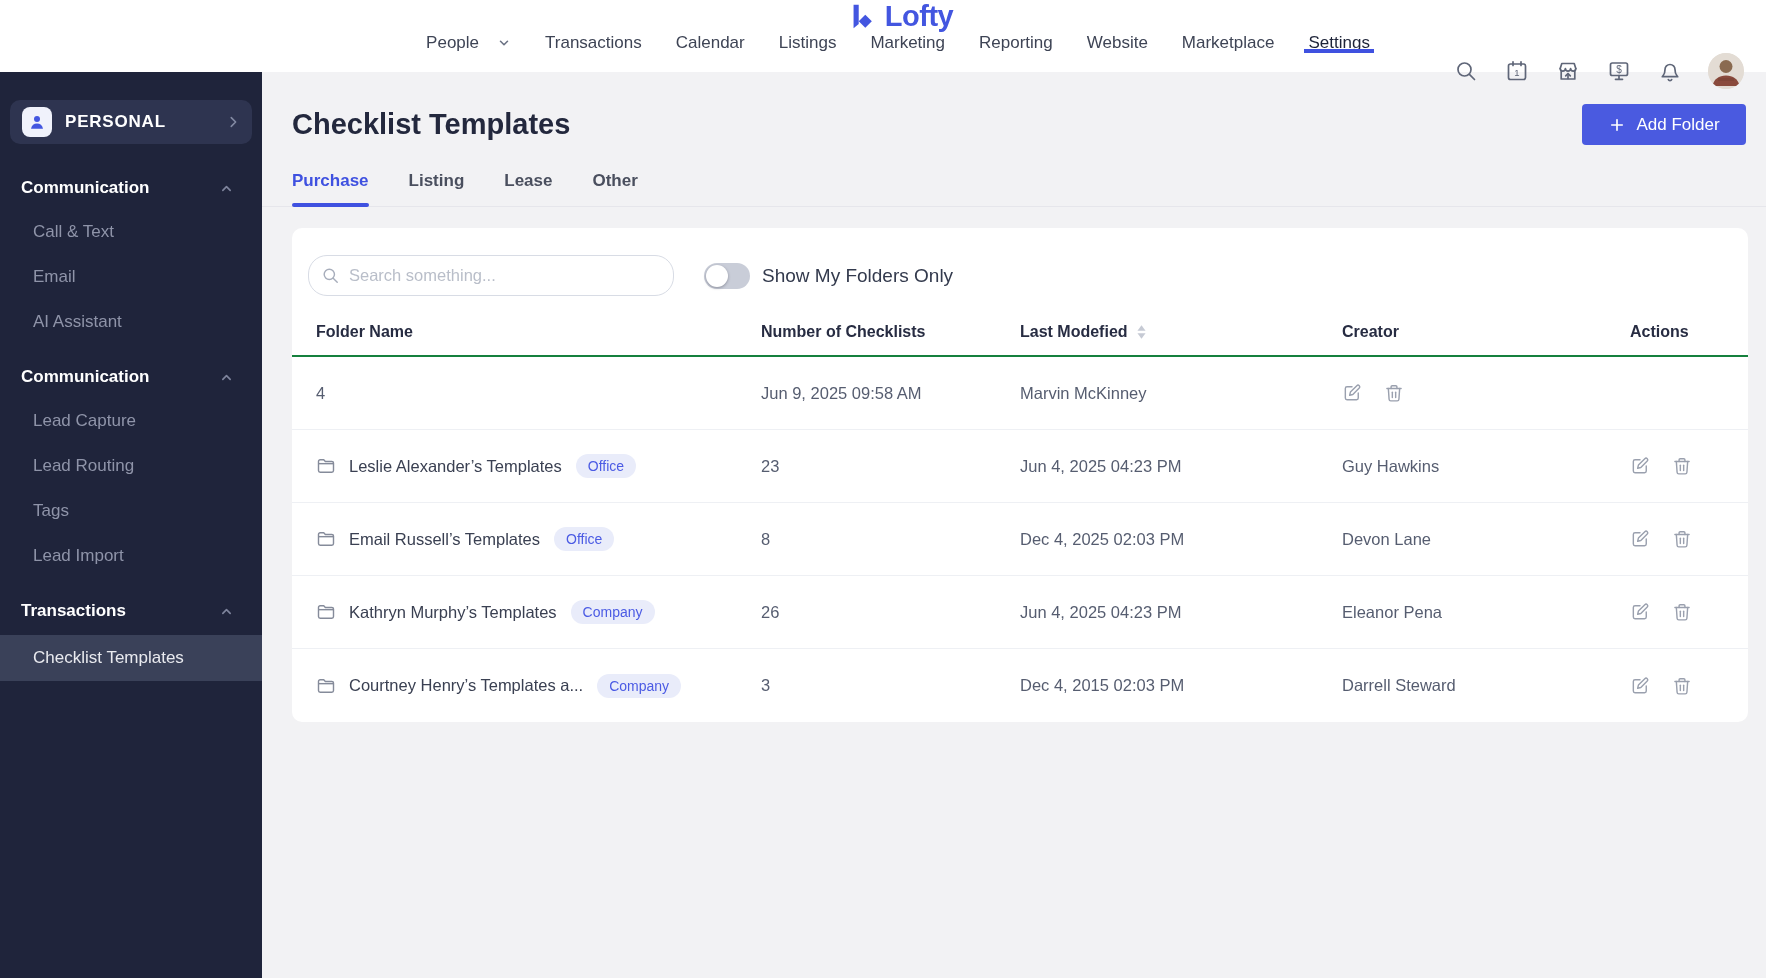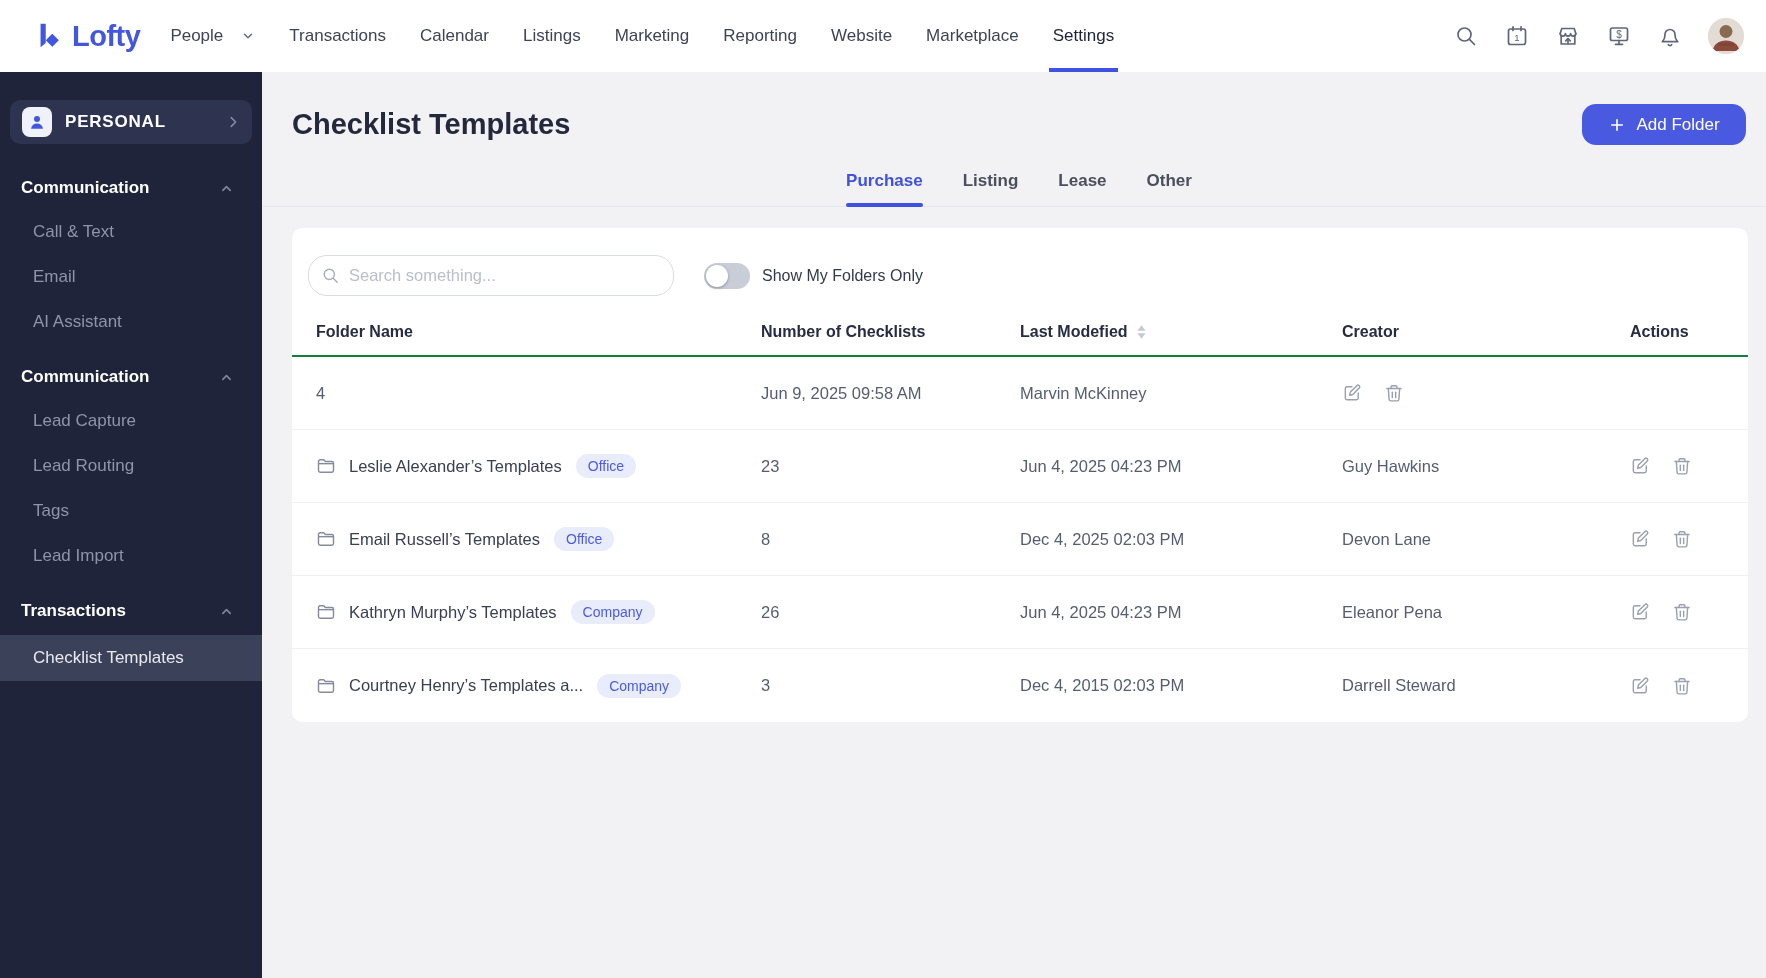--- a/index.html
+++ b/index.html
@@ -1,20 +1,20 @@
 <!DOCTYPE html>
 <html><head>
 <meta charset="utf-8">
 <style>
   * { margin:0; padding:0; box-sizing:border-box; }
   html,body { width:1766px; height:978px; overflow:hidden; }
   body { font-family:"Liberation Sans", sans-serif; background:#f2f2f4; position:relative; }
 
   
-  .topnav { position:absolute; top:0; left:0; width:1766px; height:72px; background:#ffffff; display:flex; align-items:center; z-index:5; }
+  .topnav { position:absolute; top:0; left:0; width:1766px; height:72px; background:#ffffff; display:flex; align-items:center; z-index:5;flex-direction:column; }
   .logo { display:flex; align-items:center; gap:8px; margin-left:34px; cursor:pointer; }
   .logo-text { font-size:29px; font-weight:800; color:#4356e0; letter-spacing:-0.5px; }
   .nav-items { display:flex; align-items:center; gap:34px; margin-left:30px; height:100%; }
   .nav-item { position:relative; display:flex; align-items:center; gap:18px; height:100%; font-size:17px; color:#3e4455; cursor:pointer; white-space:nowrap; }
   .nav-item.active { color:#1d2338; font-weight:500; }
   .nav-item.active::after { content:""; position:absolute; left:-4px; right:-4px; bottom:0; height:4px; background:#3f51e0; }
   .nav-right { margin-left:auto; display:flex; align-items:center; gap:25px; padding-right:22px; }
   .icon-btn { width:26px; height:26px; display:flex; align-items:center; justify-content:center; color:#5f6678; cursor:pointer; }
   .avatar { width:36px; height:36px; border-radius:50%; overflow:hidden; cursor:pointer; background:#e4ded7; }
 
@@ -30,36 +30,36 @@
   .side-title { color:#ffffff; font-size:17px; font-weight:700; }
   .side-title-chevron { margin-left:auto; color:#7e849c; display:flex; }
   .side-item { padding-left:33px; margin-top:23px; color:#8f94a9; font-size:17px; line-height:22px; cursor:pointer; }
   .side-section .side-item:first-of-type { margin-top:24px; }
   .side-item.active { margin-top:14px; height:46px; line-height:46px; background:#3a4159; color:#e9eaef; }
 
   
   .main { position:absolute; top:72px; left:262px; width:1504px; height:906px; background:#f2f2f4; padding:0 20px 0 30px; }
   .main-header { display:flex; align-items:center; justify-content:space-between; margin-top:32px; }
   .page-title { font-size:29px; font-weight:800; color:#23283d; }
-  .add-folder-btn { height:41px; min-width:164px; background:#4a5ae0; color:#ffffff; border:none; border-radius:14px; font-size:17px; font-family:"Liberation Sans",sans-serif; display:flex; align-items:center; justify-content:center; gap:10px; cursor:pointer; }
-  .tabs { display:flex; gap:40px; margin:26px -20px 0 -30px; padding:0 20px 0 30px; border-bottom:1px solid #e6e6eb;justify-content:center; }
+  .add-folder-btn { height:41px; min-width:164px; background:#4a5ae0; color:#ffffff; border:none; border-radius:4px; font-size:17px; font-family:"Liberation Sans",sans-serif; display:flex; align-items:center; justify-content:center; gap:10px; cursor:pointer; }
+  .tabs { display:flex; gap:40px; margin:26px -20px 0 -30px; padding:0 20px 0 30px; border-bottom:1px solid #e6e6eb; }
   .tab { font-size:17px; font-weight:600; color:#4a4f5e; padding-bottom:15px; position:relative; cursor:pointer; }
   .tab.active { color:#3f51e0; }
   .tab.active::after { content:""; position:absolute; left:0; right:0; bottom:-1px; height:4px; background:#3f51e0; border-radius:2px; }
 
   
   .card { margin-top:21px; background:#ffffff; border-radius:10px; width:1456px; padding-top:27px; }
   .card-controls { display:flex; align-items:center; padding:0 16px 0 16px; }
   .search-box { width:366px; height:41px; border:1px solid #d8dce5; border-radius:19px; display:flex; align-items:center; padding:0 12px; background:#ffffff; }
   .search-box svg { color:#a7adbb; flex:0 0 auto; }
   .search-input { border:none; outline:none; flex:1; margin-left:9px; font-size:16.5px; font-family:"Liberation Sans",sans-serif; color:#3a4052; background:transparent; }
   .search-input::placeholder { color:#b9bec9; }
   .toggle { margin-left:30px; width:46px; height:26px; border-radius:13px; background:#c9cdd8; position:relative; cursor:pointer; flex:0 0 auto; }
   .toggle-knob { position:absolute; top:2px; left:2px; width:22px; height:22px; border-radius:50%; background:#ffffff; box-shadow:0 1px 3px rgba(20,24,40,.35); }
-  .toggle-label { margin-left:12px; font-size:16px; color:#333a4d; }
+  .toggle-label { margin-left:12px; font-size:19px; color:#333a4d; }
 
   
   .table { margin-top:12px; }
   .thead, .trow { display:grid; grid-template-columns:445px 259px 322px 288px 1fr; align-items:center; padding-left:24px; }
   .thead { height:49px; border-bottom:2px solid #15803d; }
   .th { font-size:16px; font-weight:700; color:#272c42; display:flex; align-items:center; }
   .sort-icon { display:inline-flex; flex-direction:column; gap:2px; margin-left:9px; cursor:pointer; }
   .trow { height:73px; border-bottom:1px solid #eef0f4; }
   .trow:last-child { border-bottom:none; }
   .name-cell { display:flex; align-items:center; min-width:0; }

